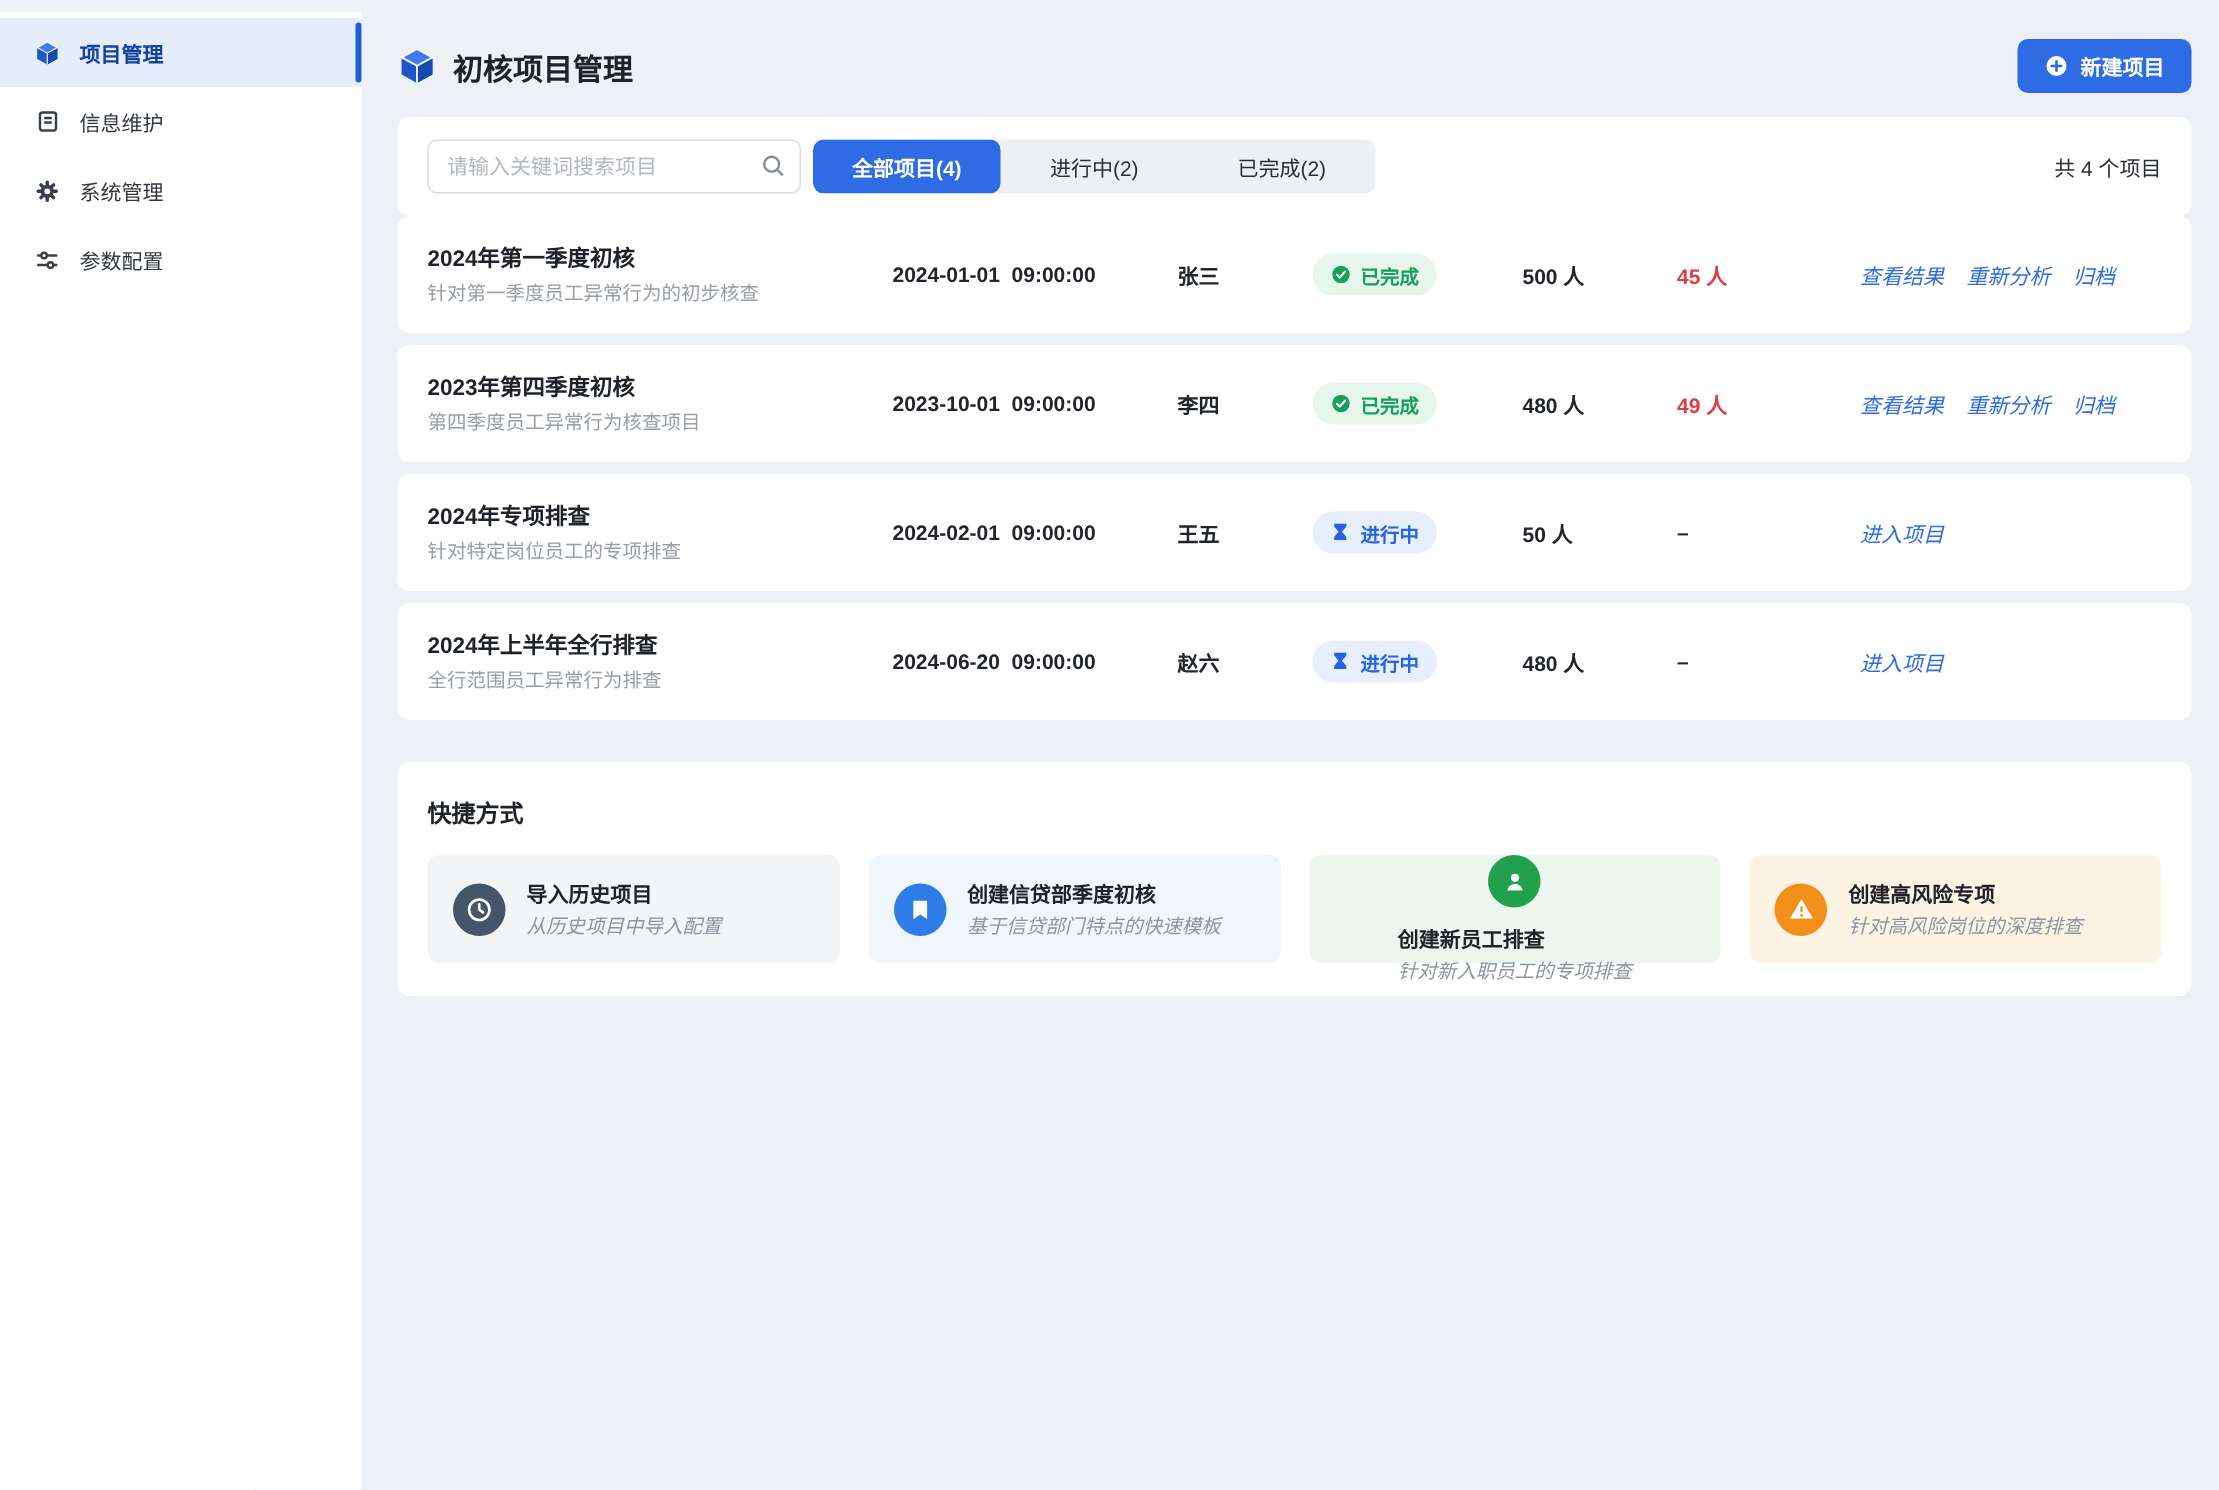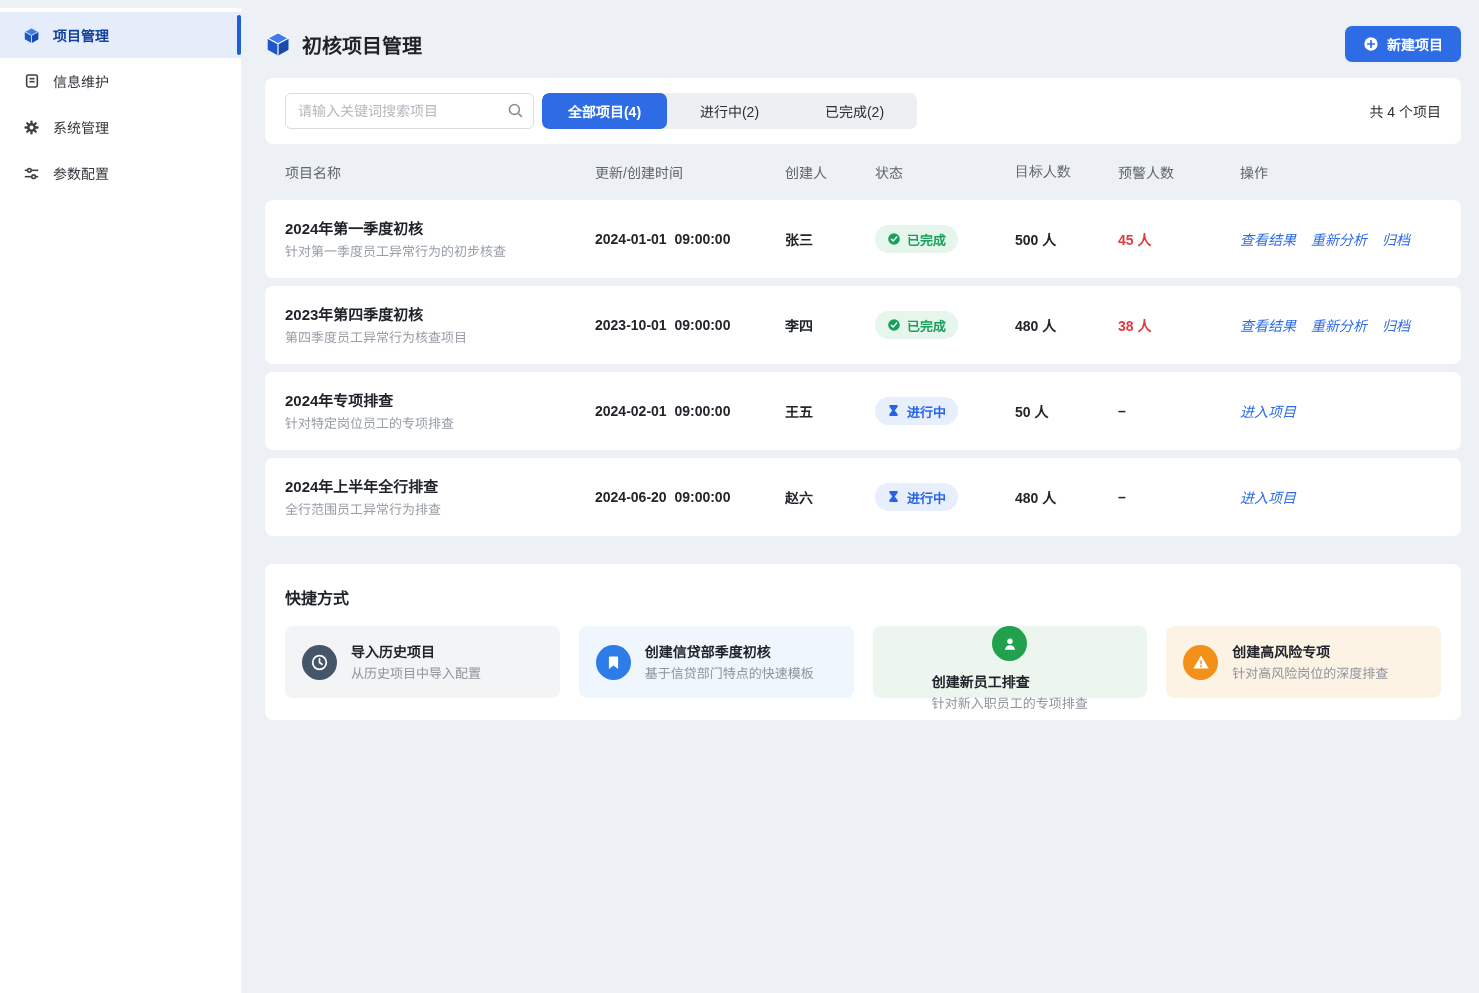--- a/index.html
+++ b/index.html
@@ -103,21 +103,21 @@
   .sc-card.orange { background:#fdf3e5; }
   .sc-ico {
     width:35px; height:35px; border-radius:50%; flex:0 0 35px;
     display:flex; align-items:center; justify-content:center;
   }
   .sc-ico.gray   { background:#46566a; }
   .sc-ico.blue   { background:#2e7ce8; }
   .sc-ico.green  { background:#21a14c; }
   .sc-ico.orange { background:#f29019; }
   .sc-name { font-size:14px; font-weight:bold; color:#1f2329; line-height:1; }
-  .sc-desc { font-size:13px; color:#8f959e; margin-top:8px; line-height:1; }
+  .sc-desc { font-size:13px; color:#8f959e; margin-top:8px; line-height:1;font-style:italic; }
 </style>
 </head>
 <body>
 
 <nav class="sidebar">
   <div class="side-item active">
     <span class="s-ico">
       <svg viewBox="0 0 24 24" width="17" height="17">
         <path d="M12 1.5l9.5 5.2v10.6L12 22.5l-9.5-5.2V6.7z" fill="#1e56c8"></path>
         <path d="M12 1.5l9.5 5.2L12 11.9 2.5 6.7z" fill="#3f7bee"></path>
@@ -199,29 +199,20 @@
       </span>
     </div>
     <div class="tabs">
       <div class="tab active">全部项目(4)</div>
       <div class="tab">进行中(2)</div>
       <div class="tab">已完成(2)</div>
     </div>
     <div class="count-text">共 4 个项目</div>
   </div>
 
-  <div class="grid-cols thead">
-    <div>项目名称</div>
-    <div>更新/创建时间</div>
-    <div>创建人</div>
-    <div>状态</div>
-    <div>目标人数</div>
-    <div>预警人数</div>
-    <div>操作</div>
-  </div>
 
   <div class="grid-cols trow">
     <div>
       <div class="proj-name">2024年第一季度初核</div>
       <div class="proj-desc">针对第一季度员工异常行为的初步核查</div>
     </div>
     <div class="cell cell-time">2024-01-01  09:00:00</div>
     <div class="cell">张三</div>
     <div>
       <span class="badge done">
@@ -255,21 +246,21 @@
         <span class="b-ico">
           <svg viewBox="0 0 24 24" width="14" height="14">
             <circle cx="12" cy="12" r="10" fill="#17a05a"></circle>
             <path d="M7.4 12.4l3.1 3.1 6.1-6.8" stroke="#fff" stroke-width="2.4" fill="none" stroke-linecap="round" stroke-linejoin="round"></path>
           </svg>
         </span>
         <span>已完成</span>
       </span>
     </div>
     <div class="cell">480 人</div>
-    <div class="cell cell-warn alert">38 人</div>
+    <div class="cell cell-warn alert">49 人</div>
     <div class="actions">
       <a class="link">查看结果</a>
       <a class="link">重新分析</a>
       <a class="link">归档</a>
     </div>
   </div>
 
   <div class="grid-cols trow">
     <div>
       <div class="proj-name">2024年专项排查</div>

